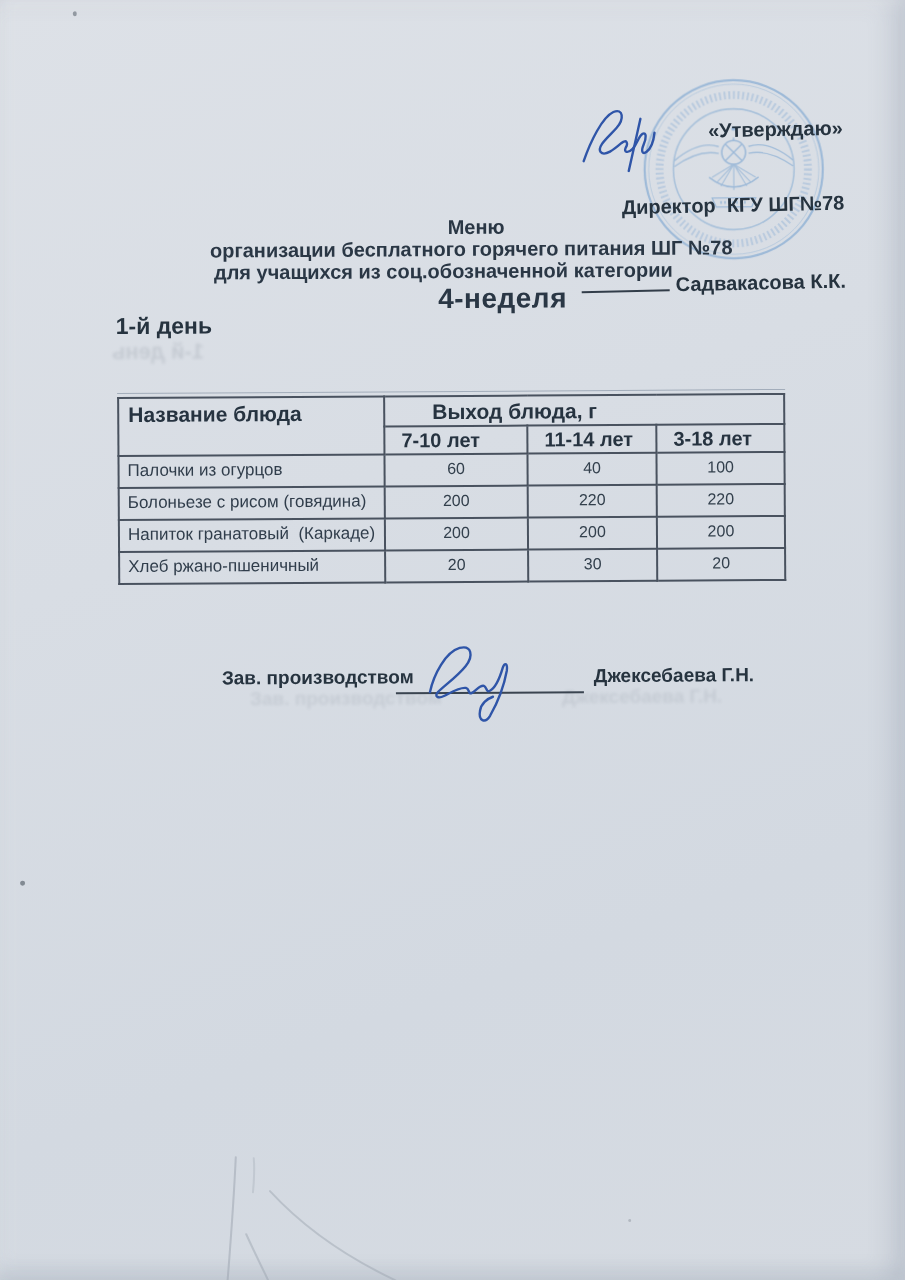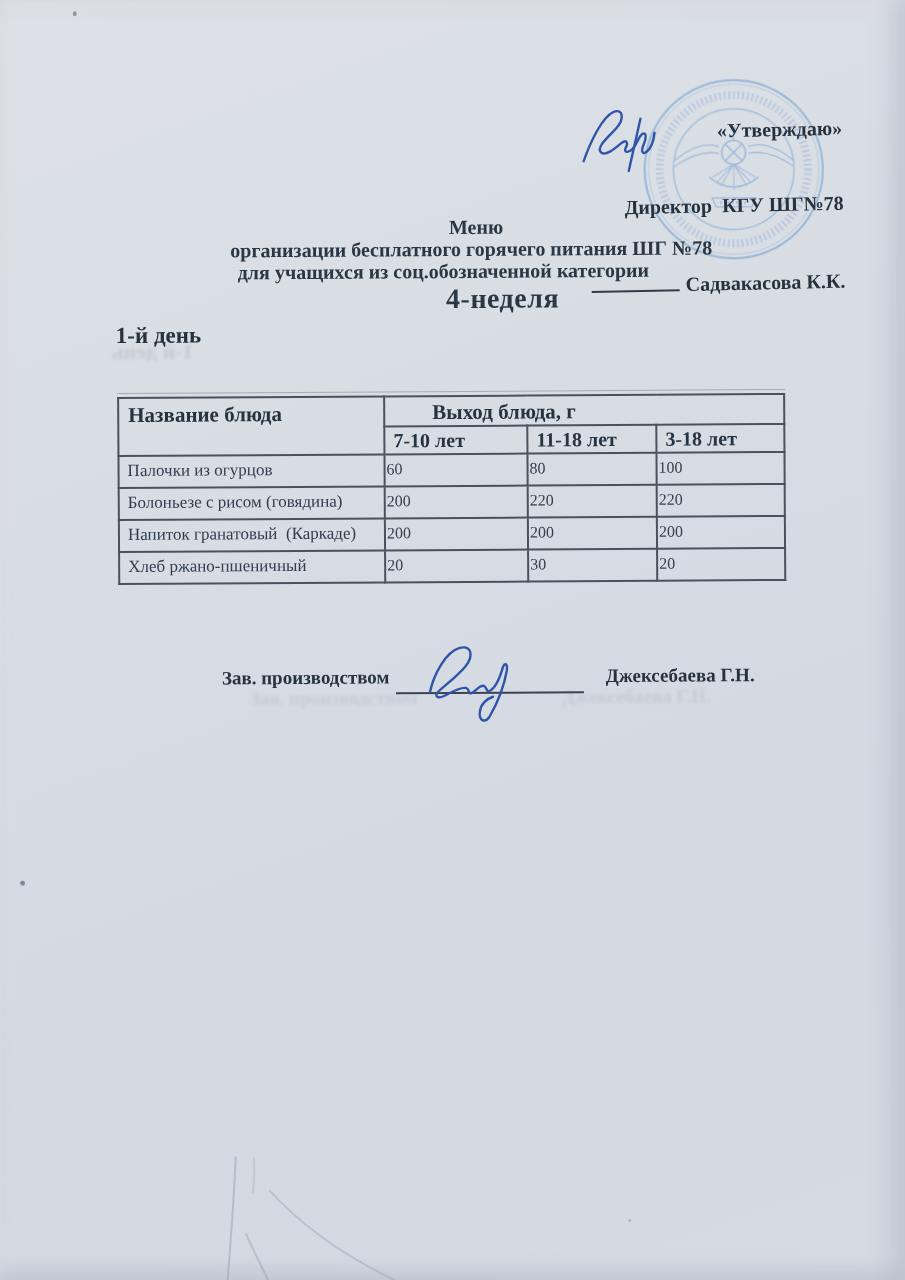--- a/index.html
+++ b/index.html
@@ -1,20 +1,20 @@
 <!DOCTYPE html>
 <html><head>
 <meta charset="utf-8">
 <style>
   html,body{margin:0;padding:0;background:#b9bec6;}
   .paper{
     position:relative;
     width:905px;height:1280px;
     overflow:hidden;
-    font-family:Liberation Serif, serif;
+    font-family:Liberation Sans, sans-serif;
     color:#2c3947;
     background:linear-gradient(160deg,#dde1e7 0%,#d8dde4 38%,#d3d9e1 72%,#d6dbe2 100%);
     box-shadow:inset -16px 0 22px rgba(100,115,135,.16),
                inset 0 -12px 16px rgba(100,115,135,.10),
                inset 0 8px 12px rgba(255,255,255,.22),
                inset 10px 0 18px rgba(255,255,255,.10);
   }
   .doc{position:absolute;inset:0;transform:rotate(-0.35deg);transform-origin:50% 55%;}
 
   
@@ -36,39 +36,39 @@
   .ink-bottom{position:absolute;left:412px;top:640px;width:132px;height:84px;}
 
   
   .title-block{position:absolute;left:120px;top:216px;width:680px;text-align:center;
     font-weight:bold;color:#2a3745;}
   .title-l1{font-size:20px;line-height:22px;transform:translateX(19px);}
   .title-l2{font-size:20px;line-height:22px;transform:translateX(14px);}
   .title-l3{font-size:20px;line-height:22px;transform:translateX(-14px);}
   .title-week{font-size:28px;line-height:30px;margin-top:2px;transform:translateX(45px);letter-spacing:.5px;}
 
-  .day-label{position:absolute;left:118px;top:321px;font-size:23px;font-weight:bold;color:#26333f;}
+  .day-label{position:absolute;left:118px;top:311px;font-size:23px;font-weight:bold;color:#26333f;}
 
   
   .table-wrap{position:absolute;left:119px;top:391px;border-top:1px solid rgba(110,125,145,.5);padding-top:3px;width:668px;}
   table.menu{border-collapse:collapse;table-layout:fixed;width:666px;}
   table.menu th,table.menu td{border:2px solid #49525f;vertical-align:top;overflow:hidden;}
   .hrow1{height:30px;}
   .hrow2{height:28px;}
   .drow{height:32px;}
   th.dish-h{text-align:left;font-size:21px;font-weight:bold;padding:4px 6px 0 9px;color:#263340;}
   th.out-h{text-align:left;font-size:21px;font-weight:bold;padding:3px 0 0 47px;color:#263340;}
-  th.age-h{text-align:left;font-size:20px;font-weight:bold;padding:2px 0 0 8px;color:#263340;}
+  th.age-h{text-align:left;font-size:20px;font-weight:bold;padding:2px 0 0 16px;color:#263340;}
   td.dish{font-size:17px;padding:4px 4px 0 8px;white-space:pre-wrap;color:#303d4b;}
-  td.num{font-size:16px;padding-top:5px;color:#33404d;}
+  td.num{font-size:16px;text-align:center;padding-top:5px;color:#33404d;}
 
   
   .footer-label{position:absolute;left:222px;top:666px;font-size:19px;font-weight:bold;color:#26333f;}
   .footer-line{position:absolute;left:396px;top:668px;width:188px;height:24px;border-bottom:2px solid #3a4450;}
-  .footer-name{position:absolute;left:594px;top:666px;font-size:19px;font-weight:bold;color:#26333f;margin-left:12px;}
+  .footer-name{position:absolute;left:594px;top:666px;font-size:19px;font-weight:bold;color:#26333f;}
 
   
   .ghost{position:absolute;color:#3e4a59;filter:blur(1.4px);font-weight:bold;pointer-events:none;}
   .ghost-day{left:114px;top:337px;font-size:22px;opacity:.13;transform:scaleX(-1);}
   .ghost-flabel{left:250px;top:687px;font-size:19px;opacity:.10;}
   .ghost-fname{left:562px;top:687px;font-size:19px;opacity:.10;}
   .bleed{position:absolute;inset:0;pointer-events:none;}
 
   .speck{position:absolute;border-radius:50%;background:#4a535e;}
   .speck-top{left:77px;top:9px;width:4px;height:5px;opacity:.5;}
@@ -130,29 +130,29 @@
             <col style="width:129px">
             <col style="width:128px">
           </colgroup>
         <thead>
           <tr class="hrow1">
             <th class="dish-h" rowspan="2">Название блюда</th>
             <th class="out-h" colspan="3">Выход блюда, г</th>
           </tr>
           <tr class="hrow2">
             <th class="age-h">7-10 лет</th>
-            <th class="age-h">11-18 лет</th>
+            <th class="age-h">11-14 лет</th>
             <th class="age-h">3-18 лет</th>
           </tr>
         </thead>
         <tbody>
           <tr class="drow">
             <td class="dish">Палочки из огурцов</td>
             <td class="num">60</td>
-            <td class="num">80</td>
+            <td class="num">40</td>
             <td class="num">100</td>
           </tr>
           <tr class="drow">
             <td class="dish">Болоньезе с рисом (говядина)</td>
             <td class="num">200</td>
             <td class="num">220</td>
             <td class="num">220</td>
           </tr>
           <tr class="drow">
             <td class="dish">Напиток гранатовый  (Каркаде)</td>

